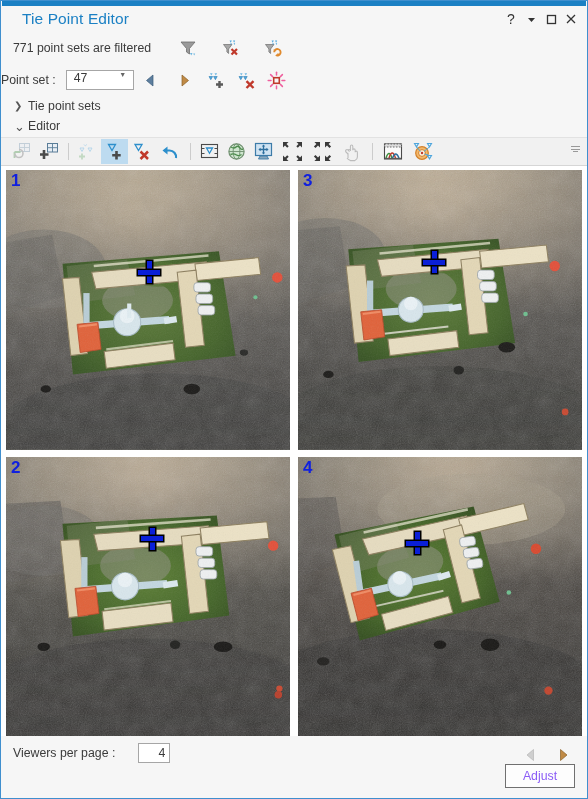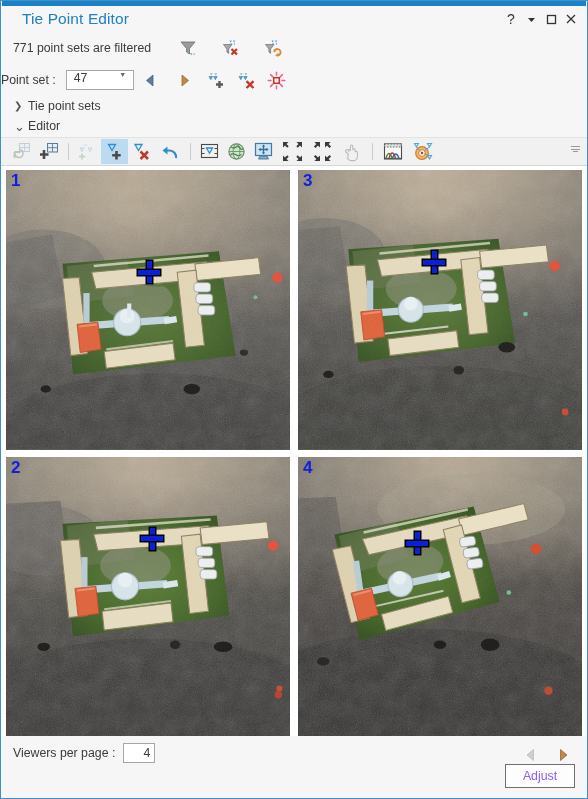--- a/index.html
+++ b/index.html
@@ -178,21 +178,21 @@
   #footer {
     flex: 0 0 auto;
     height: 62px;
     background: #f6f6f6;
     position: relative;
   }
   #vpp-row {
     display:flex; align-items:center;
     height: 34px; padding-left: 12px;
   }
-  #vpp-label { font-size: 12.3px; color:#3b3b3b; margin-right: 8px; }
+  #vpp-label { font-size: 12.3px; color:#3b3b3b; margin-right: 23px; }
   #vpp-input {
     width: 32px; height: 20px;
     border: 1px solid #a6a6a6; background:#fff;
     font-size: 12.3px; color:#3b3b3b;
     text-align: right; padding-right: 4px;
     box-sizing: border-box;
     font-family: "Liberation Sans", sans-serif;
     display:flex; align-items:center; justify-content:flex-end;
   }
   #page-nav {

